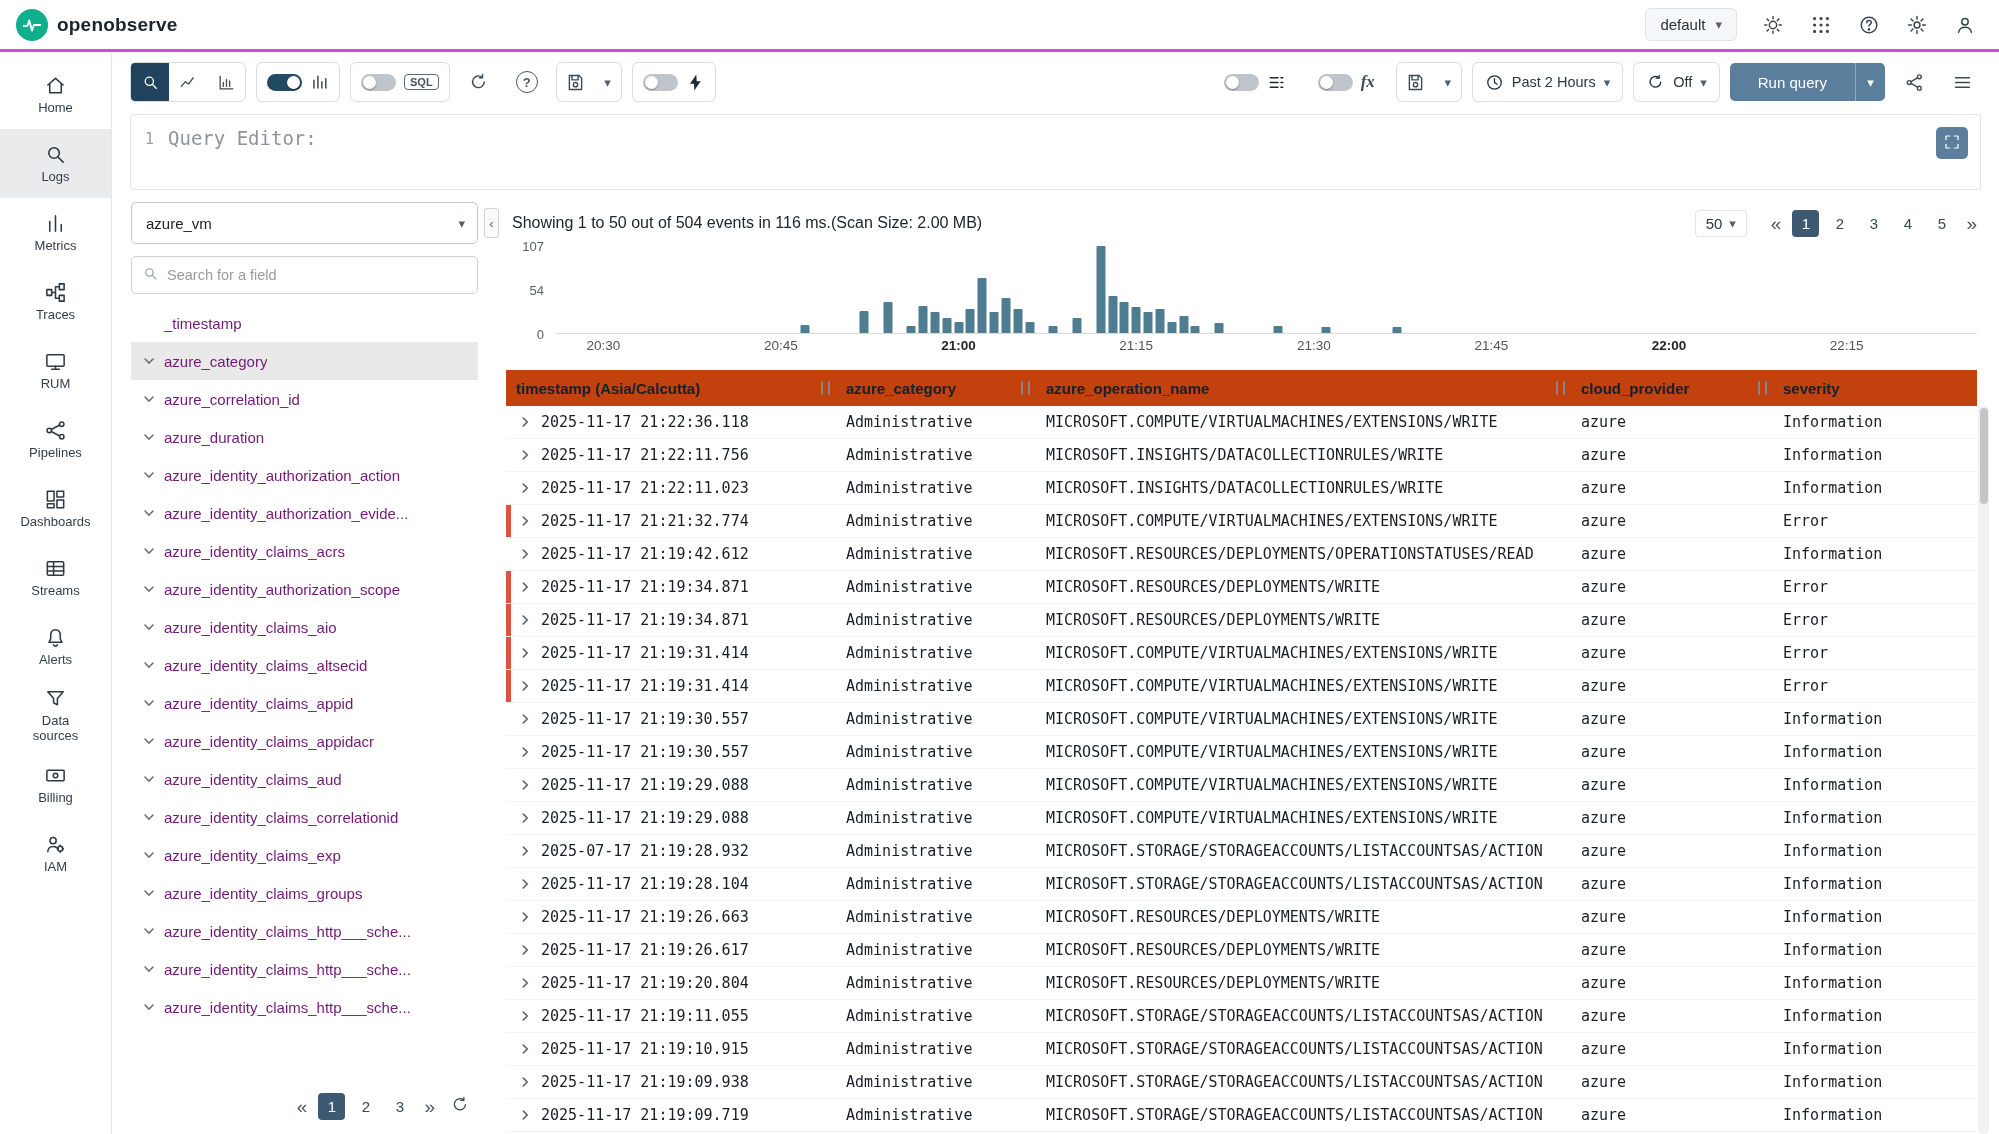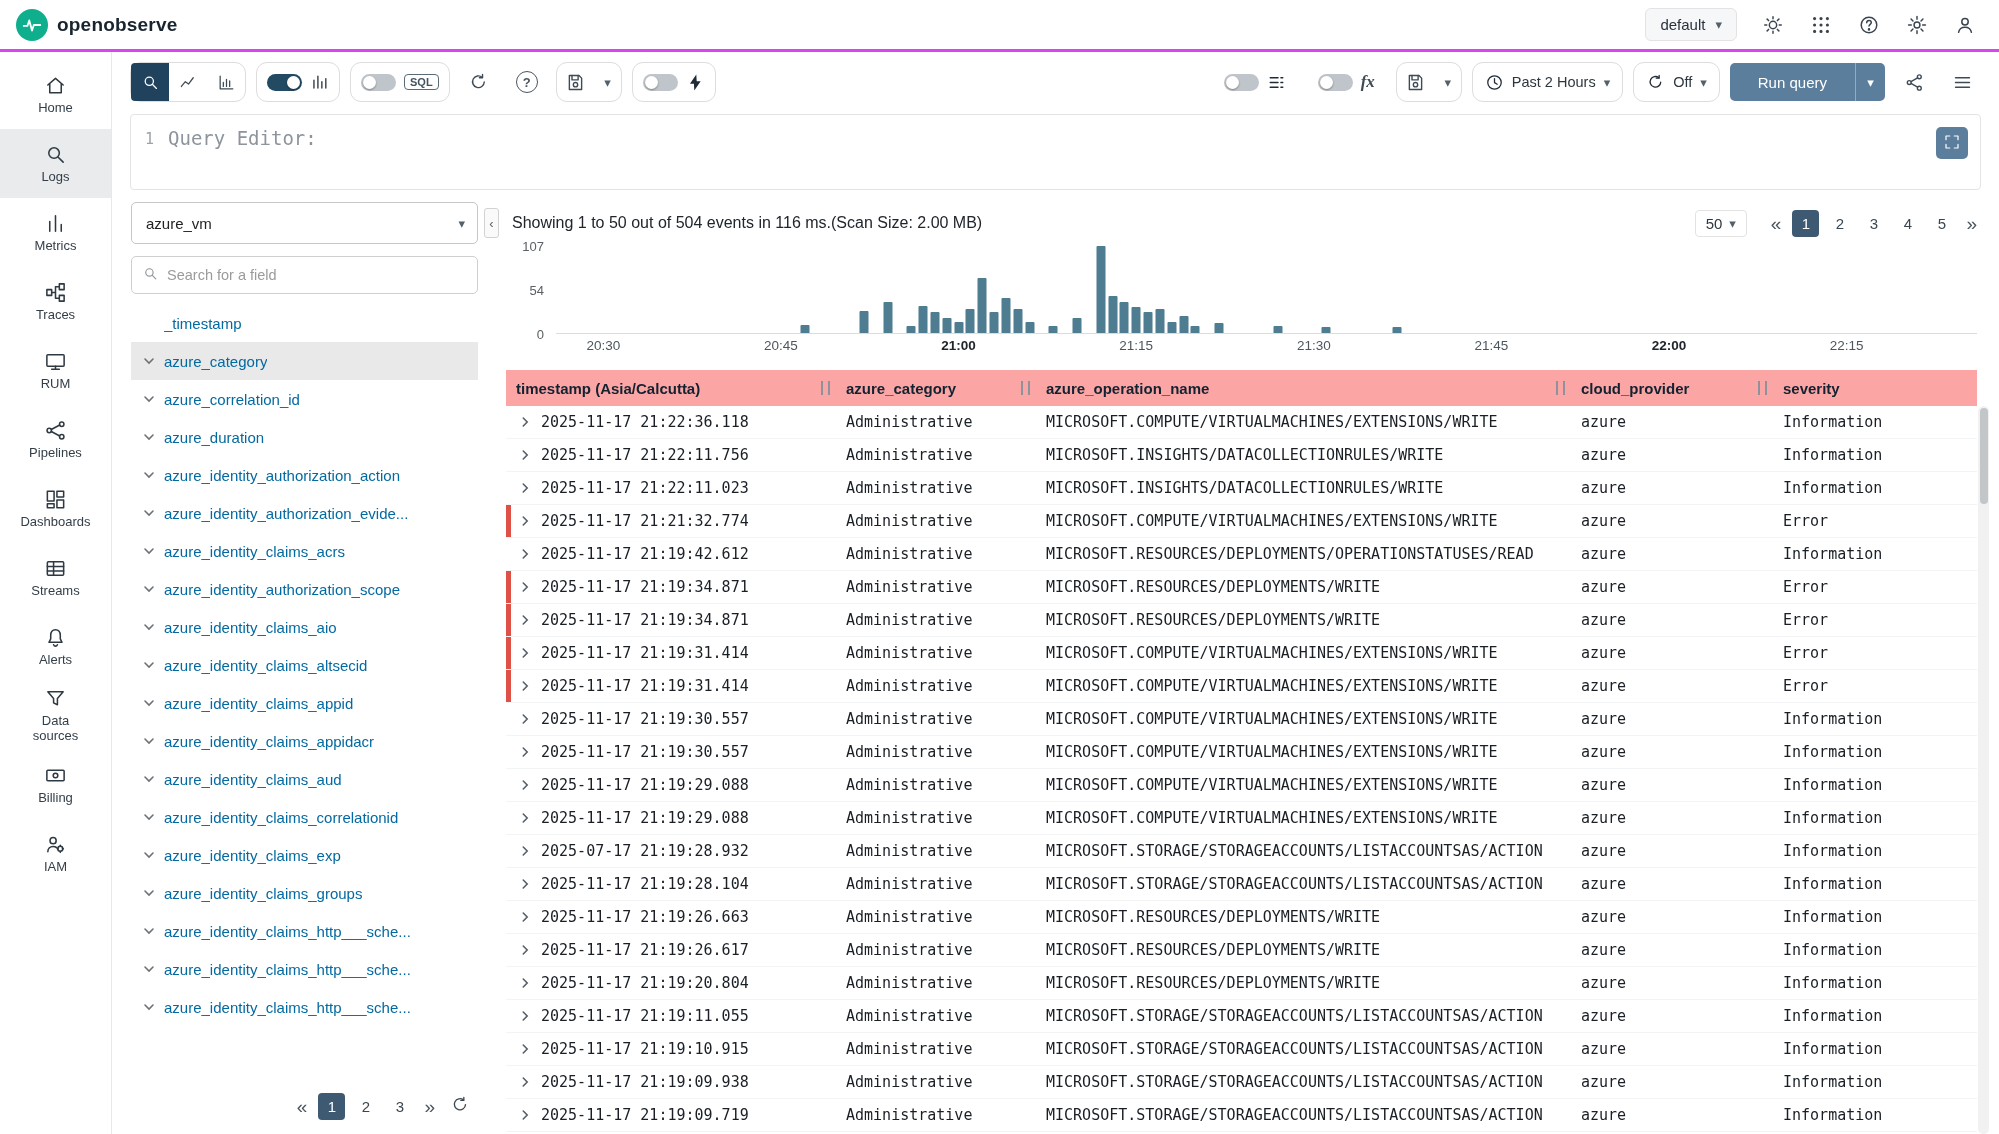--- a/index.html
+++ b/index.html
@@ -28,21 +28,21 @@
   .nav-item.active { background:#e9ebed; }
   .nav-item .ico { width:23px; height:23px; color:#2e3942; }
   .nav-item .ico svg { width:23px; height:23px; }
   .nav-label { font-size:13px; text-align:center; max-width:76px; line-height:1.15; }
 
   .main { flex:1; display:flex; flex-direction:column; min-width:0; }
 
   
   .toolbar { height:60px; flex:0 0 60px; display:flex; align-items:center; justify-content:space-between; padding:0 18px; }
   .tb-left, .tb-right { display:flex; align-items:center; gap:10px; }
-  .tb-group { display:flex; align-items:center; border:1px solid #dddddd; border-radius:11px; height:40px; background:#fff; }
+  .tb-group { display:flex; align-items:center; border:1px solid #dddddd; border-radius:6px; height:40px; background:#fff; }
   .tb-group.pad { padding:0 10px; gap:8px; }
   .tb-group.noborder { border-color:transparent; }
   .tb-group.pill { padding:0 12px; gap:8px; cursor:pointer; }
   .tb-btn { width:38px; height:38px; border:none; background:transparent; display:flex; align-items:center; justify-content:center;
     cursor:pointer; color:#3f4b54; border-radius:4px; }
   .tb-btn.plain { border:none; }
   .tb-btn.primary { background:#20425c; color:#fff; border-radius:4px 0 0 4px; }
   .tb-btn.caretbtn { width:26px; }
   .ico { display:inline-flex; align-items:center; justify-content:center; }
   .i18 svg { width:19px; height:19px; }
@@ -78,21 +78,21 @@
 
   .fields-panel { width:347px; flex:0 0 347px; display:flex; flex-direction:column; min-height:0; }
   .stream-select { height:42px; border:1px solid #c6c6c6; border-radius:5px; display:flex; align-items:center;
     justify-content:space-between; padding:0 12px 0 14px; font-size:15px; color:#222; cursor:pointer; }
   .field-search { margin-top:12px; height:38px; border:1px solid #cfcfcf; border-radius:5px; display:flex; align-items:center;
     padding:0 10px; gap:8px; color:#8f959b; }
   .field-search svg { width:17px; height:17px; }
   .field-search input { border:none; outline:none; flex:1; font-size:14.5px; font-family:"Liberation Sans", sans-serif; color:#333; }
   .field-search input::placeholder { color:#9b9b9b; }
   .field-list { margin-top:10px; overflow:hidden; }
-  .field-item { height:38px; display:flex; align-items:center; gap:7px; padding:0 8px 0 10px; font-size:15px; color:#0369a1;
+  .field-item { height:38px; display:flex; align-items:center; gap:7px; padding:0 8px 0 10px; font-size:15px; color:#701a75;
     cursor:pointer; white-space:nowrap; overflow:hidden; }
   .field-item.selected { background:#e9e9e9; }
   .field-item .chev { width:16px; height:16px; color:#6b7176; flex:0 0 16px; }
   .field-item.nochev .chev { visibility:hidden; }
   .field-name { overflow:hidden; text-overflow:ellipsis; }
   .panel-pager { margin-top:auto; padding:10px 4px 14px; display:flex; align-items:center; justify-content:flex-end; gap:9px; }
 
   .pg-arrow { font-size:19px; color:#4a545d; cursor:pointer; padding:0 2px; line-height:1; }
   .pages { display:flex; gap:7px; }
   .page-btn { min-width:27px; height:27px; border-radius:4px; display:flex; align-items:center; justify-content:center;
@@ -116,21 +116,21 @@
   .yaxis { position:absolute; left:0; top:0; width:44px; height:88px; }
   .ytick { position:absolute; right:6px; transform:translateY(50%); font-size:13px; color:#5a6065; }
   .plot { position:absolute; left:50px; right:0; top:0; height:88px; border-bottom:1px solid #dcdcdc; }
   .bar { position:absolute; bottom:0; width:9px; transform:translateX(-50%); background:#4e7d91; border-radius:1px 1px 0 0; min-height:3px; }
   .xaxis { position:absolute; left:50px; right:0; top:92px; height:22px; }
   .xtick { position:absolute; transform:translateX(-50%); font-size:13.5px; color:#4d565e; white-space:nowrap; }
   .xtick.hour { font-weight:700; color:#20262c; }
 
   
   .table-wrap { flex:1; min-height:0; position:relative; overflow:hidden; margin-left:2px; }
-  .thead { display:flex; height:36px; background:#fca5a5; align-items:center; font-weight:700; font-size:15px; color:#122230;
+  .thead { display:flex; height:36px; background:#c2410c; align-items:center; font-weight:700; font-size:15px; color:#122230;
     margin-right:12px; }
   .th { display:flex; align-items:center; justify-content:space-between; height:100%; padding:0 6px 0 10px; position:relative; }
   .grip { width:9px; height:14px; border-left:2px solid #7d8f9c; border-right:2px solid #7d8f9c; opacity:.85; cursor:col-resize; }
   .c0 { width:330px; flex:0 0 330px; }
   .c1 { width:200px; flex:0 0 200px; }
   .c2 { width:535px; flex:0 0 535px; }
   .c3 { width:202px; flex:0 0 202px; }
   .c4 { flex:1; }
   .tbody { position:absolute; top:36px; bottom:0; left:0; right:12px; overflow:hidden; }
   .row { display:flex; height:33px; align-items:center; border-bottom:1px solid #f3f4f5;

